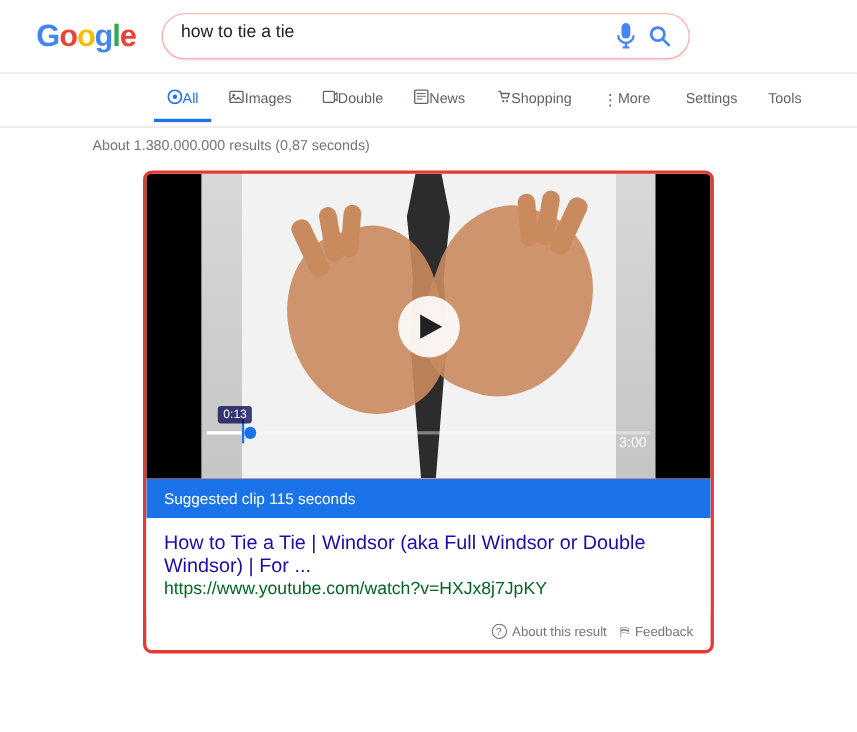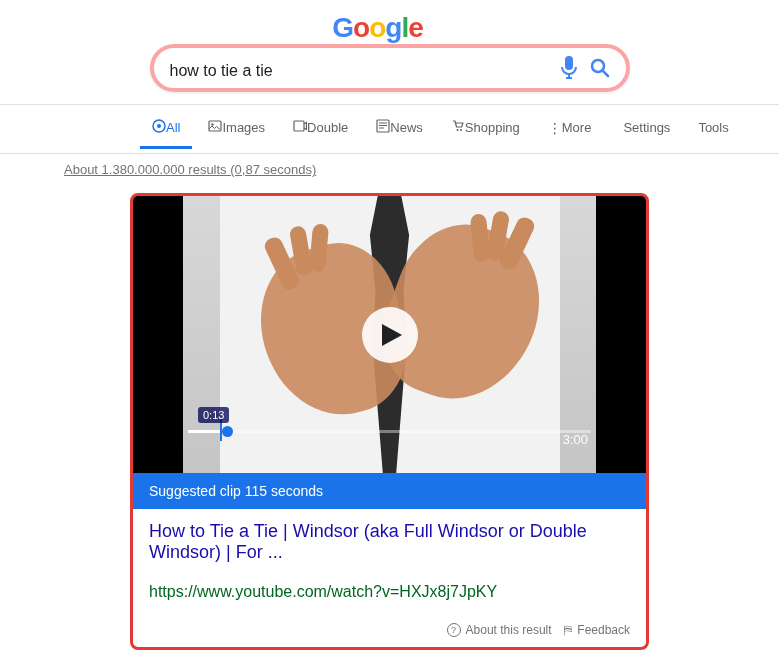--- a/index.html
+++ b/index.html
@@ -10,43 +10,42 @@
       min-height: 665px;
       overflow-x: hidden;
     }
 
     
     .header {
       display: flex;
       align-items: center;
       padding: 12px 33px;
       border-bottom: 1px solid #e0e0e0;
-      flex-direction: column;
     }
     .logo {
       display: flex;
       align-items: center;
       margin-right: 24px;
     }
     .logo-text {
       font-size: 28px;
       font-weight: bold;
       letter-spacing: -1px;
     }
     .logo-g { color: #4285F4; }
     .logo-o1 { color: #EA4335; }
     .logo-o2 { color: #FBBC05; }
     .logo-g2 { color: #4285F4; }
     .logo-l { color: #34A853; }
     .logo-e { color: #EA4335; }
 
     .search-bar {
       display: flex;
-      align-items: flex-end;
-      border: 4px solid #fca5a5;
+      align-items: flex-start;
+      border: 1px solid #fca5a5;
       border-radius: 24px;
       padding: 8px 16px;
       width: 480px;
       box-shadow: 0 1px 3px rgba(0,0,0,0.1);
     }
     .search-input {
       border: none;
       outline: none;
       font-size: 16px;
       flex: 1;
@@ -86,25 +85,24 @@
     .nav-tab.active {
       color: #1a73e8;
       border-bottom: 3px solid #1a73e8;
     }
     .tab-icon {
       font-size: 14px;
     }
 
     
     .results-info {
-      padding: 8px 64px;
+      padding: 8px 84px;
       font-size: 13px;
       color: #70757a;
       margin-bottom: 8px;
-      text-decoration: underline;
     }
 
     
     .main-content {
       padding: 0 130px;
     }
 
     
     .featured-card {
       border: 3px solid #e53935;
@@ -218,21 +216,21 @@
     .result-info {
       padding: 12px 16px 14px;
       background: #fff;
     }
     .result-title {
       font-size: 18px;
       color: #1a0dab;
       cursor: pointer;
       text-decoration: none;
       display: block;
-      margin-bottom: 20px;
+      margin-bottom: 2px;
     }
     .result-url {
       font-size: 16px;
       color: #006621;
     }
 
     
     .bottom-row {
       display: flex;
       justify-content: flex-end;

